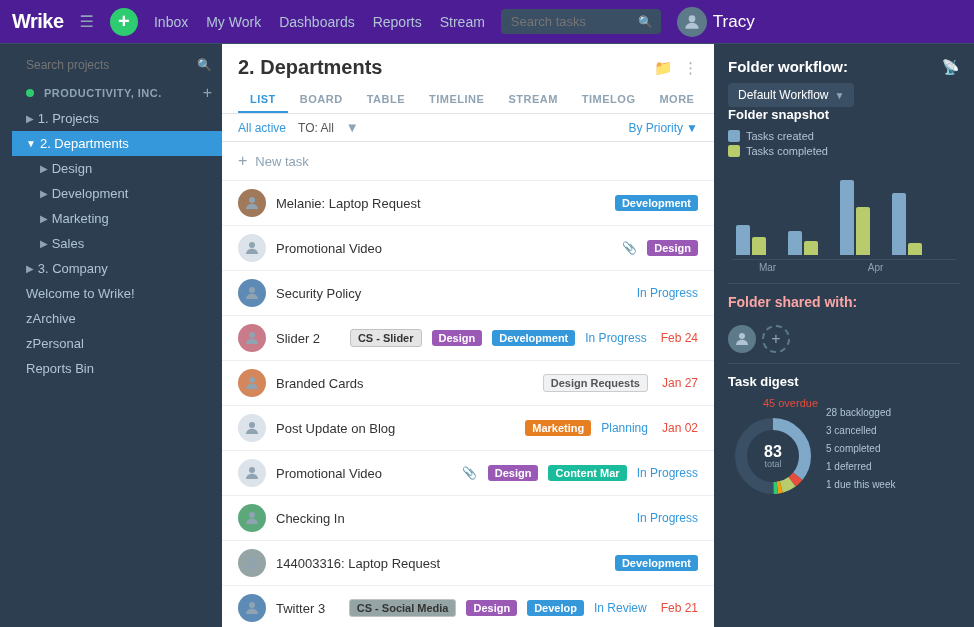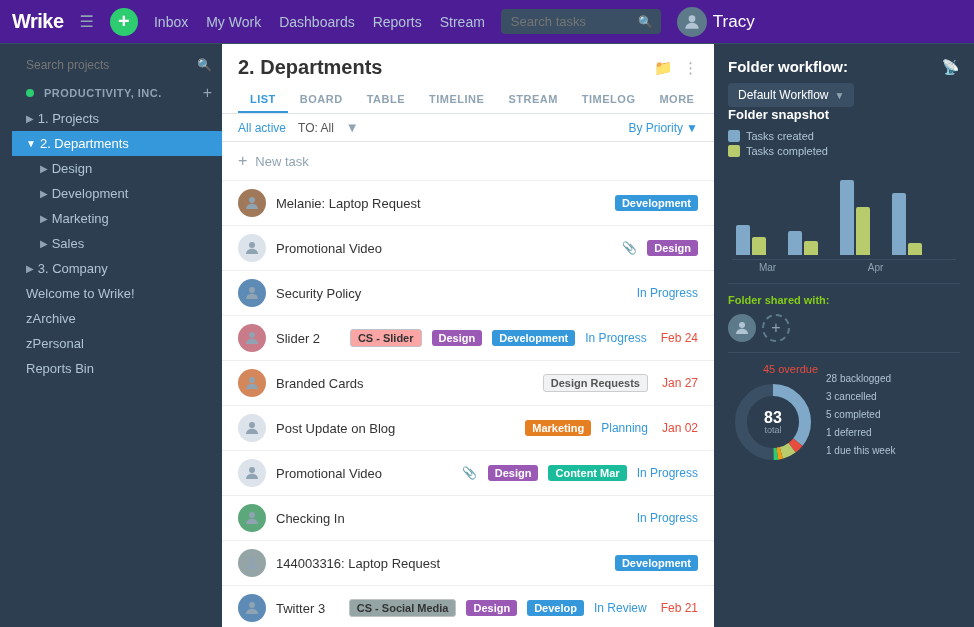--- a/index.html
+++ b/index.html
@@ -133,21 +133,21 @@
     .task-avatar.generic { background: #dce3ea; color: #8fa3b3; }
     .task-avatar svg { width: 18px; height: 18px; fill: #8fa3b3; }
     .task-name { flex: 1; font-size: 13px; color: #333; font-weight: 500; }
     .task-tag {
       padding: 2px 7px; border-radius: 3px;
       font-size: 11px; font-weight: 600; color: #fff;
     }
     .tag-development { background: #3498db; }
     .tag-design { background: #9b59b6; }
     .tag-marketing { background: #e67e22; }
-    .tag-cs-slider { background: #fca5a5; color: #333; border: 1px solid #bdc3c7; }
+    .tag-cs-slider { background: #e5e5e5; color: #333; border: 1px solid #bdc3c7; }
     .tag-design-requests { background: #f0f2f4; color: #555; border: 1px solid #ccc; }
     .tag-content-mar { background: #1abc9c; }
     .tag-cs-social { background: #95a5a6; color: #333; border: 1px solid #bdc3c7; }
     .tag-develop { background: #3498db; }
     .task-status { font-size: 12px; color: #3498db; white-space: nowrap; }
     .task-date { font-size: 12px; color: #e74c3c; white-space: nowrap; margin-left: 4px; }
     .task-attach-icon { color: #8fa3b3; font-size: 12px; }
 
     
     .right-panel {
@@ -181,21 +181,21 @@
     .chart-area { height: 90px; display: flex; align-items: flex-end; gap: 4px; padding: 0 4px; margin-bottom: 4px; position: relative; }
     .chart-bar-group { display: flex; gap: 2px; align-items: flex-end; }
     .chart-bar { width: 14px; border-radius: 2px 2px 0 0; }
     .bar-created { background: #7fa8c9; }
     .bar-completed { background: #b8cc6e; }
     .chart-x-labels { display: flex; justify-content: space-around; font-size: 10px; color: #8fa3b3; margin-bottom: 10px; padding: 0 4px; }
     .chart-baseline { width: 100%; height: 1px; background: #3a4f63; margin-bottom: 2px; }
 
     .rp-divider { height: 1px; background: #3a4f63; margin: 10px 0; }
 
-    .folder-shared-title { font-size: 11px; font-weight: 600; color: #84cc16; margin-bottom: 8px; }
+    .folder-shared-title { font-size: 14px; font-weight: 600; color: #fca5a5; margin-bottom: 15px; }
     .shared-avatars { display: flex; align-items: center; gap: 6px; }
     .shared-avatar { width: 28px; height: 28px; border-radius: 50%; background: #5d7a8a; display: flex; align-items: center; justify-content: center; font-size: 11px; }
     .shared-add { width: 28px; height: 28px; border-radius: 50%; border: 2px dashed #5d7a8a; display: flex; align-items: center; justify-content: center; color: #8fa3b3; font-size: 16px; cursor: pointer; }
 
     .task-digest-title { font-size: 13px; font-weight: 600; color: #fff; margin: 10px 0 8px; }
 
     
     .digest-area { display: flex; align-items: center; gap: 8px; }
     .donut-wrap { position: relative; width: 90px; height: 90px; flex-shrink: 0; }
     .donut-wrap svg { width: 90px; height: 90px; }
@@ -528,20 +528,21 @@
         <svg viewBox="0 0 24 24" width="18" height="18" fill="#b0c4d4">
             <circle cx="12" cy="8" r="4"></circle>
             <path d="M4 20c0-4 3.6-7 8-7s8 3 8 7"></path>
           </svg>
       </div>
       <div class="shared-add">+</div>
     </div>
 
     <div class="rp-divider"></div>
 
+    <div class="task-digest-title">Task digest</div>
 
     <div class="digest-area">
       <div style="display:flex;flex-direction:column;align-items:flex-end;gap:2px;">
         <span class="overdue-label">45 overdue</span>
         <div class="donut-wrap">
           <svg viewBox="0 0 90 90">
 
             <circle cx="45" cy="45" r="32" fill="none" stroke="#7fa8c9" stroke-width="12" stroke-dasharray="72 129" stroke-dashoffset="0" transform="rotate(-90 45 45)"></circle>
 
             <circle cx="45" cy="45" r="32" fill="none" stroke="#e74c3c" stroke-width="12" stroke-dasharray="8 193" stroke-dashoffset="-72" transform="rotate(-90 45 45)"></circle>

